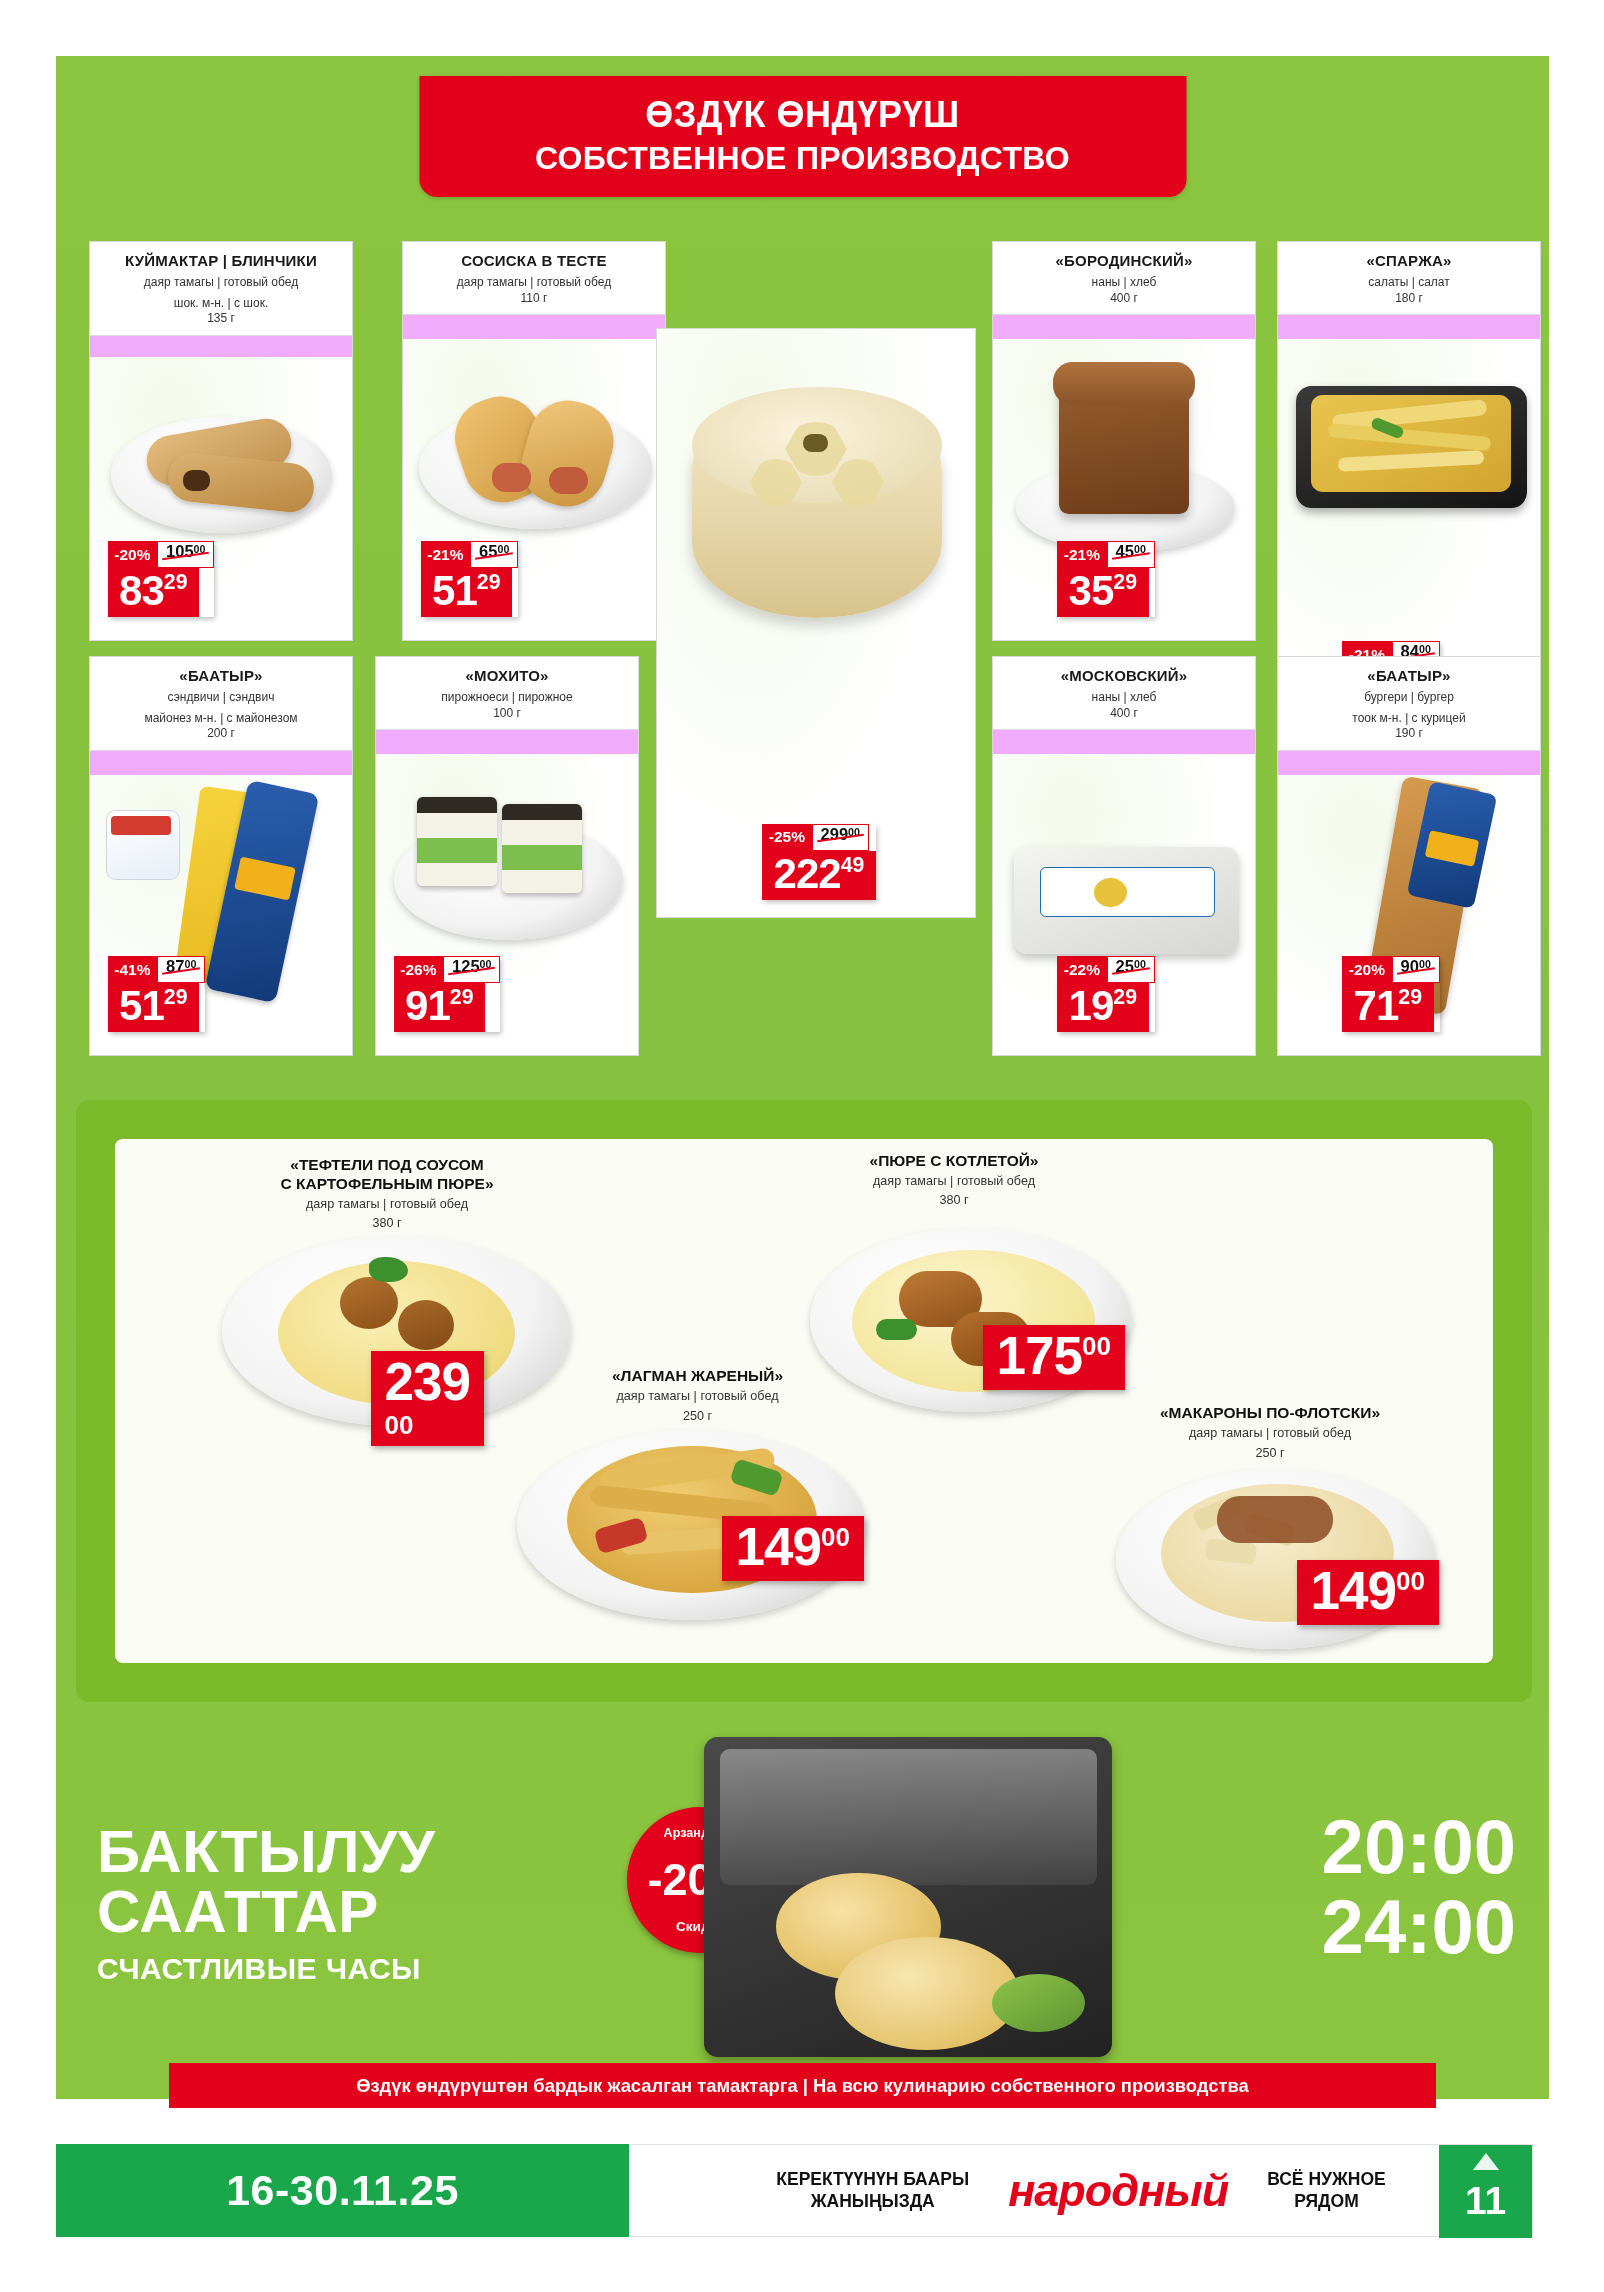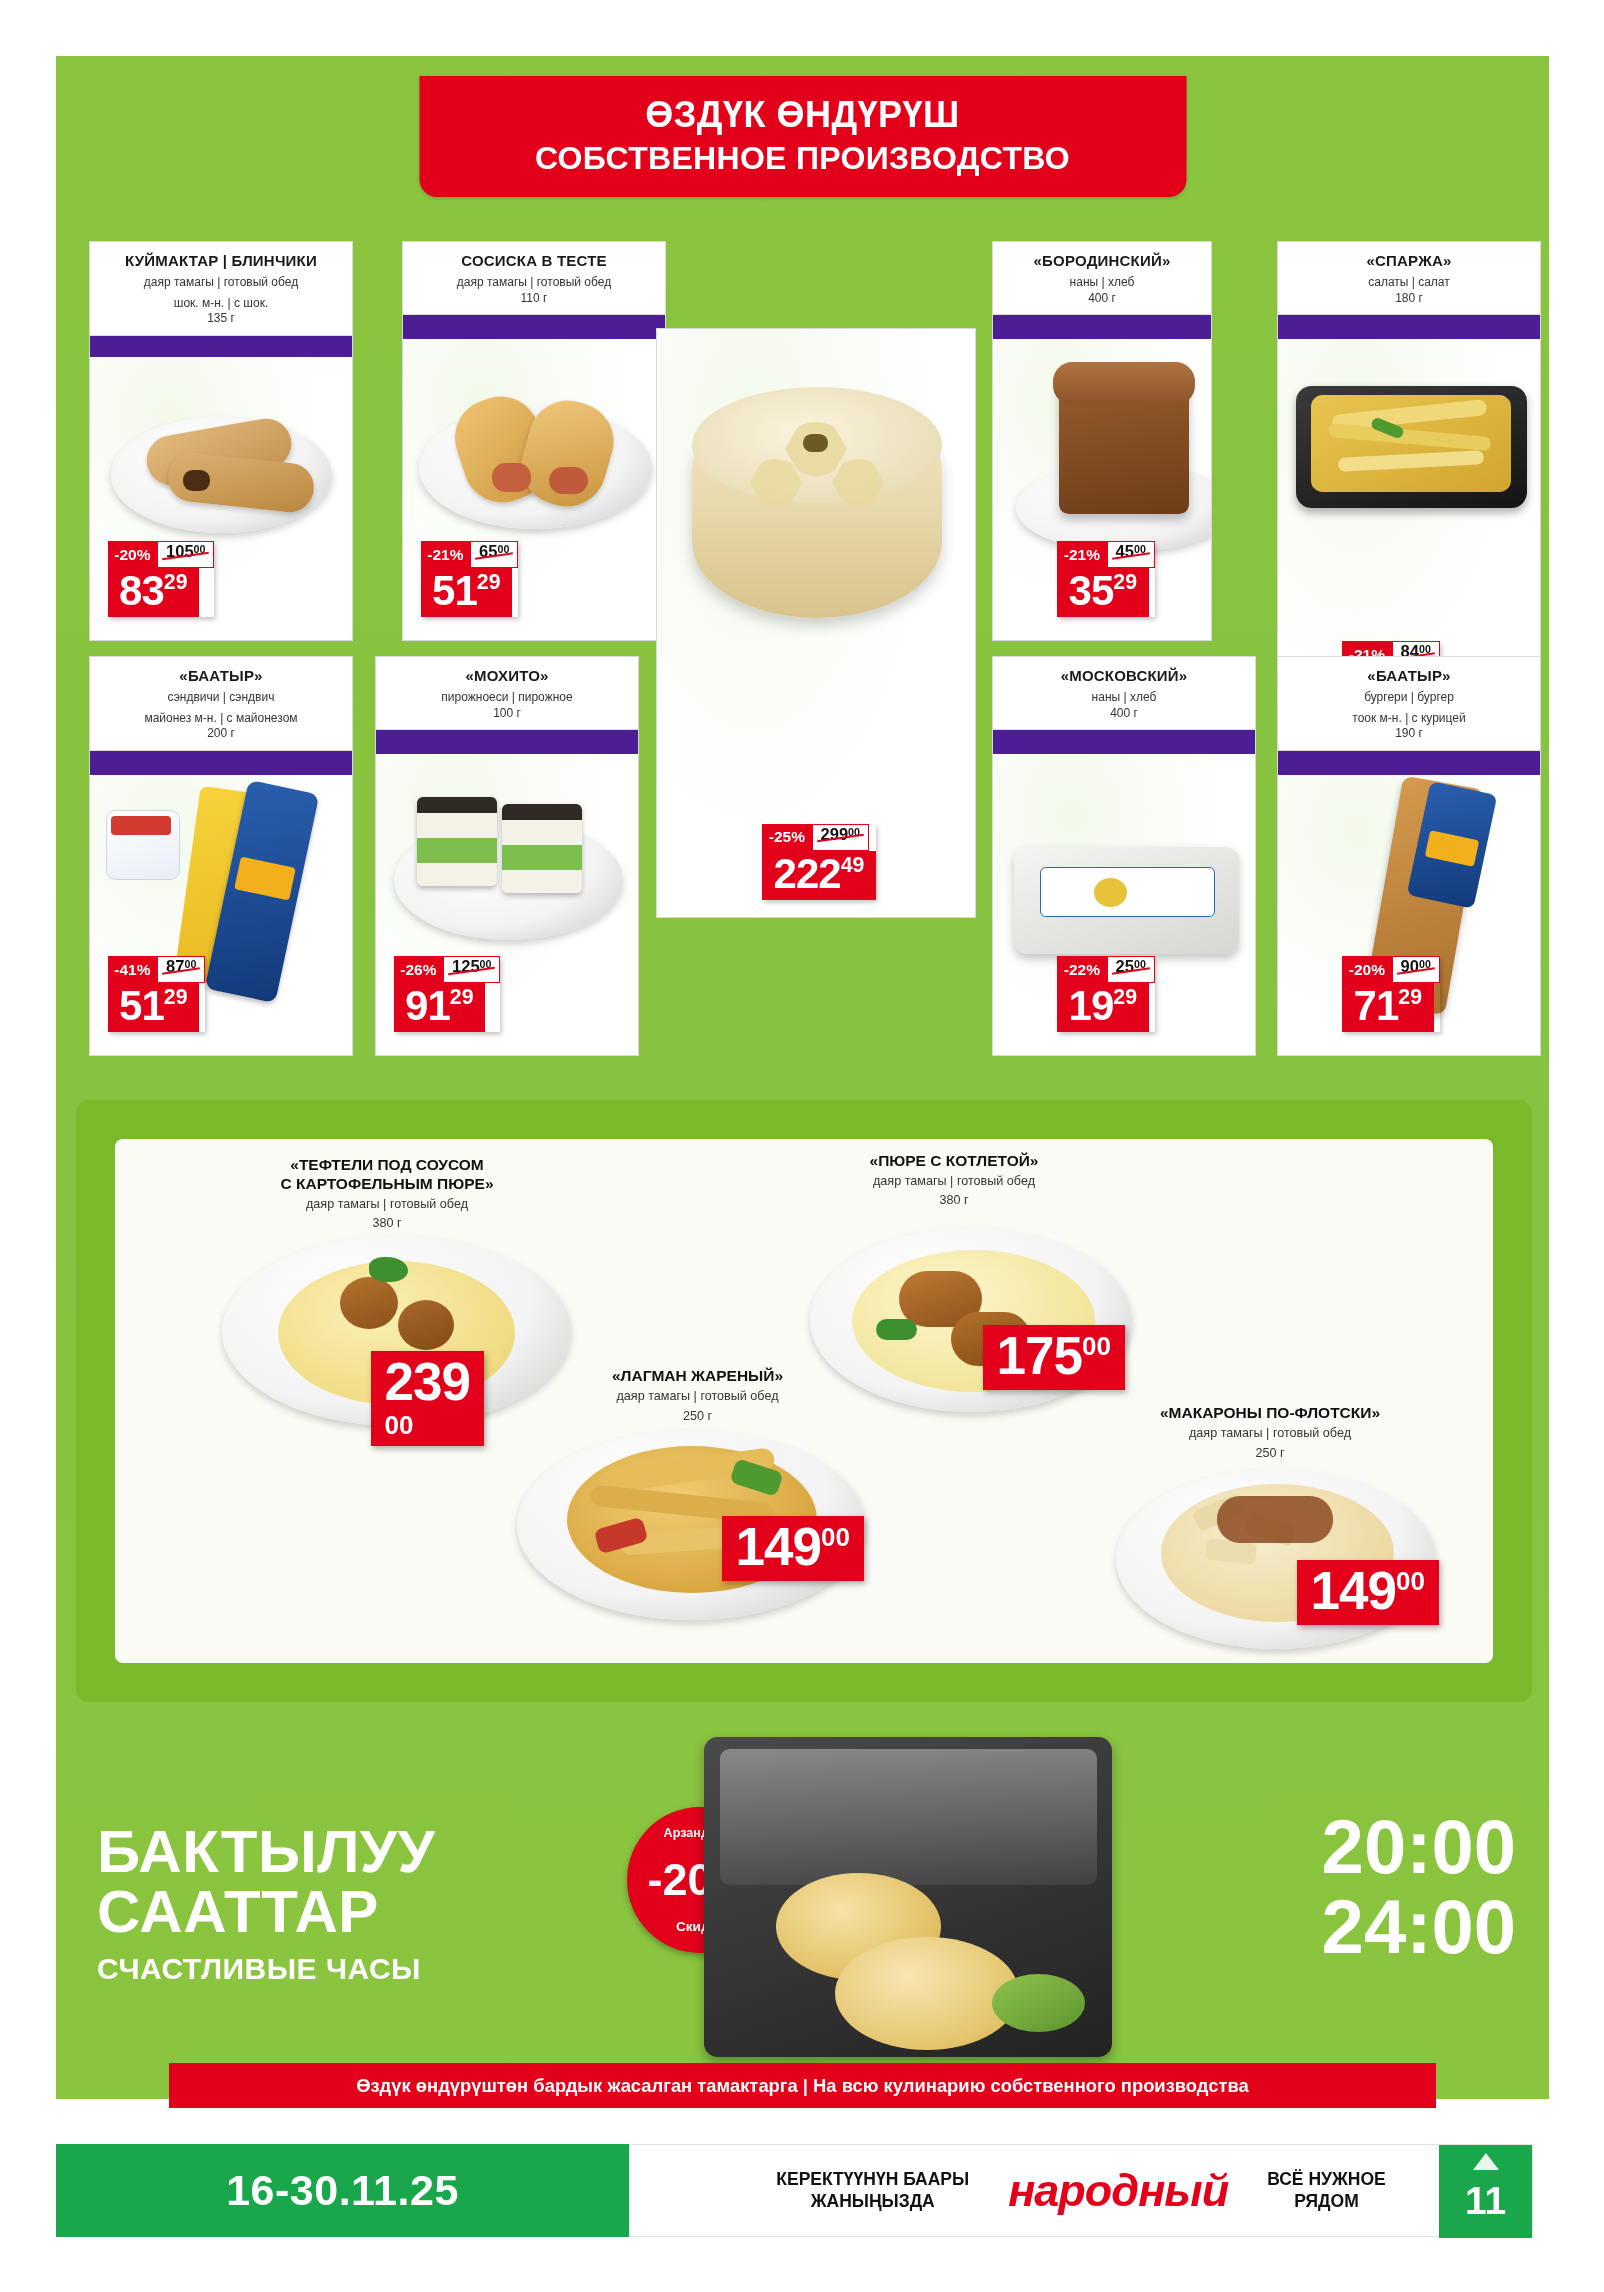--- a/index.html
+++ b/index.html
@@ -36,21 +36,21 @@
   .header-ribbon .l1 {
     font-size: 36px; font-weight: bold; letter-spacing: 0.5px; line-height: 1.15;
   }
   .header-ribbon .l2 {
     font-size: 32px; font-weight: bold; letter-spacing: 0.3px; line-height: 1.2; margin-top: 3.9px;
   }
 
   
   .card {
     position: absolute;
-    background: #4c1d95;
+    background: #f0abfc;
     border: 1px solid #d8d8d8;
     overflow: hidden;
   }
   .card .titlebox {
     text-align: center;
     padding: 9.7px 5.8px 7.8px;
     border-bottom: 1px solid #dcdcdc;
     background: #fff;
   }
   .card .pname {
@@ -357,21 +357,21 @@
             <sup>00</sup>
           </div>
       </div>
       <div class="newprice">
         <span class="int">222</span>
           <span class="dec">49</span>
       </div>
     </div>
   </div>
 
-  <div class="card" style="left:992px; top:241px; width:220px; height:400px;">
+  <div class="card" style="left:992px; top:241px; width:264px; height:400px;">
     <div class="titlebox">
       <div class="pname">«БОРОДИНСКИЙ»</div>
       <div class="pdesc">наны | хлеб</div>
       <div class="pweight">400 г</div>
     </div>
     <div class="photo" style="top:97px;">
       <div class="photo-inner">
         <div class="plate" style="left:23px; top:124px; width:219px; height:89px;"></div>
         <div class="blob" style="left:66px; top:29px; width:130px; height:146px; border-radius:15.5px 15.5px 9.7px 9.7px; background:linear-gradient(170deg,#9a6030,#6d3c18); box-shadow:0 5.8px 9.7px rgba(0,0,0,.25);"></div>
         <div class="blob" style="left:60px; top:23px; width:142px; height:43px; border-radius:19.4px; background:linear-gradient(180deg,#b07340,#8a5428);"></div>

